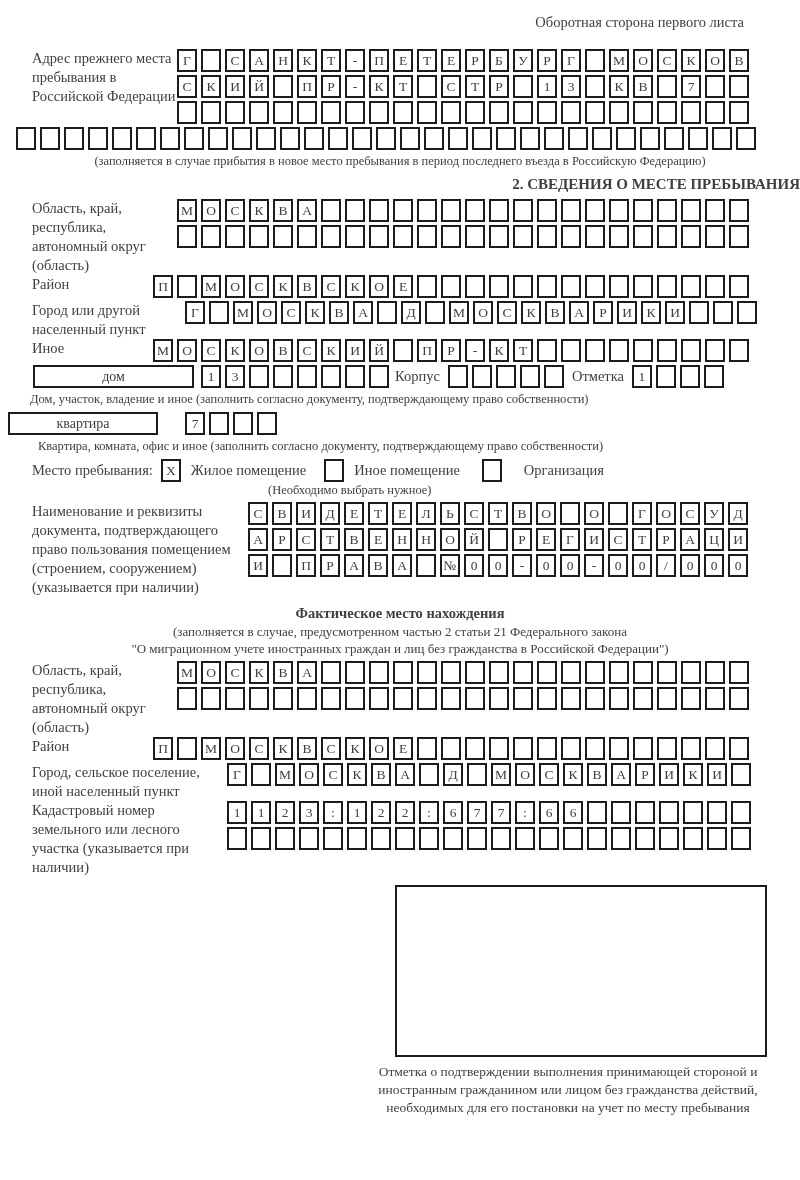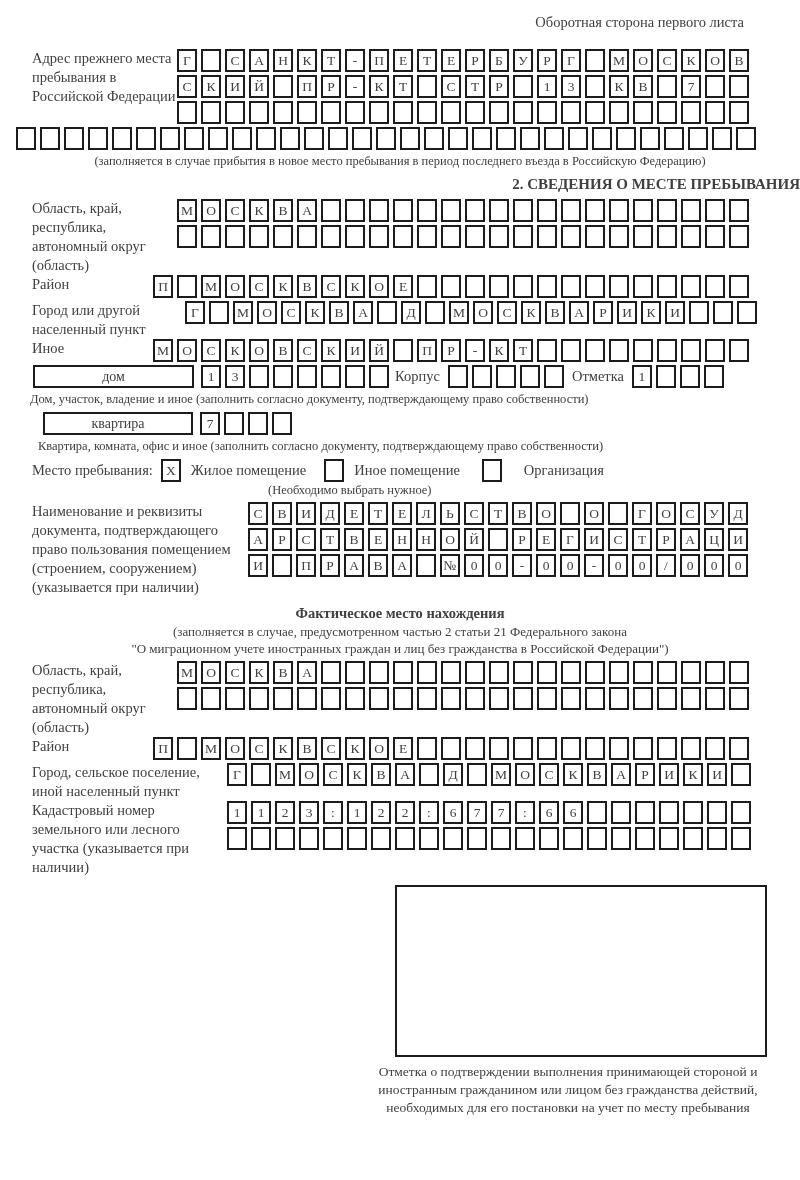--- a/index.html
+++ b/index.html
@@ -324,21 +324,21 @@
     <div class="inl" style="margin:0 8px 0 4px;">Отметка</div>
     <div class="cellrow">
         <span class="cell">1</span>
         <span class="cell"></span>
         <span class="cell"></span>
         <span class="cell"></span>
       </div>
   </div>
   <div class="cap" style="padding-left:30px;">Дом, участок, владение и иное (заполнить согласно документу, подтверждающему право собственности)</div>
 
-  <div class="grp" style="margin:5px 0 0 43px;">
+  <div class="grp" style="margin:5px 0 0 8px;gap:20px;">
     <div class="wbox" style="width:150px;margin-right:7px;">квартира</div>
     <div class="cellrow">
         <span class="cell">7</span>
         <span class="cell"></span>
         <span class="cell"></span>
         <span class="cell"></span>
       </div>
   </div>
   <div class="cap" style="padding-left:38px;">Квартира, комната, офис и иное (заполнить согласно документу, подтверждающему право собственности)</div>
 

